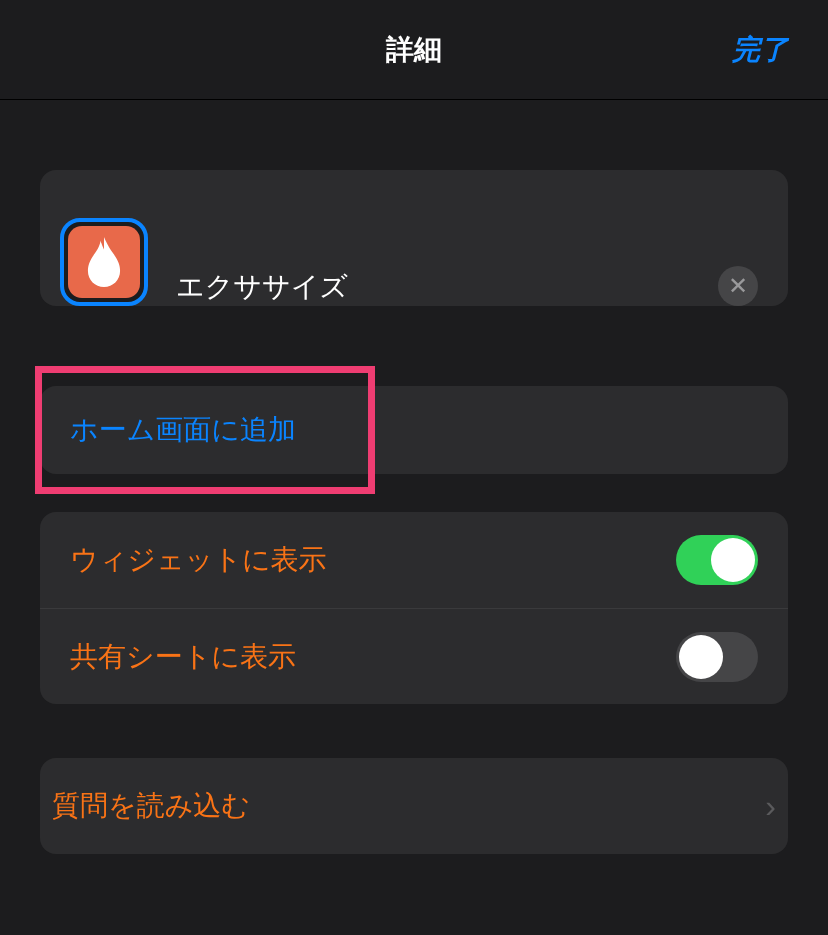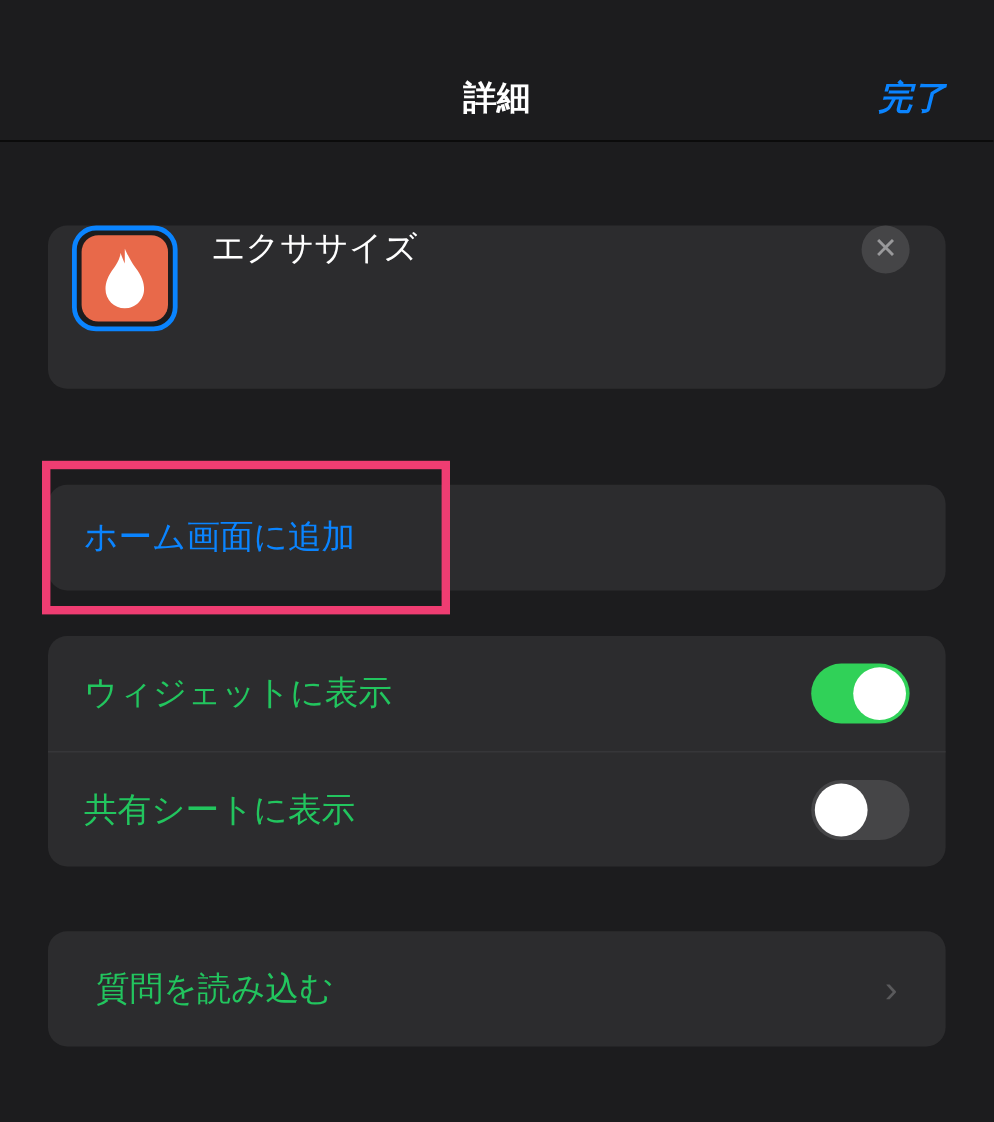--- a/index.html
+++ b/index.html
@@ -9,27 +9,26 @@
     }
     body {
       width: 828px;
       height: 935px;
       background-color: #1c1c1e;
       font-family: -apple-system, BlinkMacSystemFont, "Hiragino Sans", sans-serif;
       color: #ffffff;
       overflow: hidden;
     }
     .header {
-      height: 72px;
+      height: 100px;
       display: flex;
       align-items: center;
       justify-content: center;
       position: relative;
       border-bottom: 1px solid #000000;
-      margin-top: 46px;
     }
     .header-title {
       font-size: 28px;
       font-weight: 600;
       color: #ffffff;
     }
     .done-button {
       position: absolute;
       right: 40px;
       font-size: 28px;
@@ -39,21 +38,21 @@
       font-style: italic;
     }
     .content {
       padding: 70px 40px 0 40px;
     }
     .shortcut-row {
       background-color: #2c2c2e;
       border-radius: 16px;
       height: 136px;
       display: flex;
-      align-items: flex-start;
+      align-items: flex-end;
       padding: 0 30px 0 20px;
       margin-bottom: 80px;
     }
     .shortcut-icon-wrapper {
       width: 88px;
       height: 88px;
       border-radius: 20px;
       border: 4px solid #0a84ff;
       display: flex;
       align-items: center;
@@ -129,21 +128,21 @@
       display: flex;
       align-items: center;
       justify-content: space-between;
       padding: 0 30px;
     }
     .settings-row + .settings-row {
       border-top: 1px solid #3a3a3c;
     }
     .settings-label {
       font-size: 28px;
-      color: #22c55e;
+      color: #f97316;
     }
     .toggle {
       width: 82px;
       height: 50px;
       border-radius: 25px;
       position: relative;
       cursor: pointer;
     }
     .toggle-on {
       background-color: #30d158;
@@ -165,21 +164,21 @@
     .toggle-off .toggle-knob {
       left: 3px;
     }
     .question-row {
       background-color: #2c2c2e;
       border-radius: 16px;
       height: 96px;
       display: flex;
       align-items: center;
       justify-content: space-between;
-      padding: 0 40px;
+      padding: 0 12px;
       cursor: pointer;
     }
     .chevron {
       color: #5a5a5c;
       font-size: 32px;
     }
   </style>
 </head>
 <body>
 

